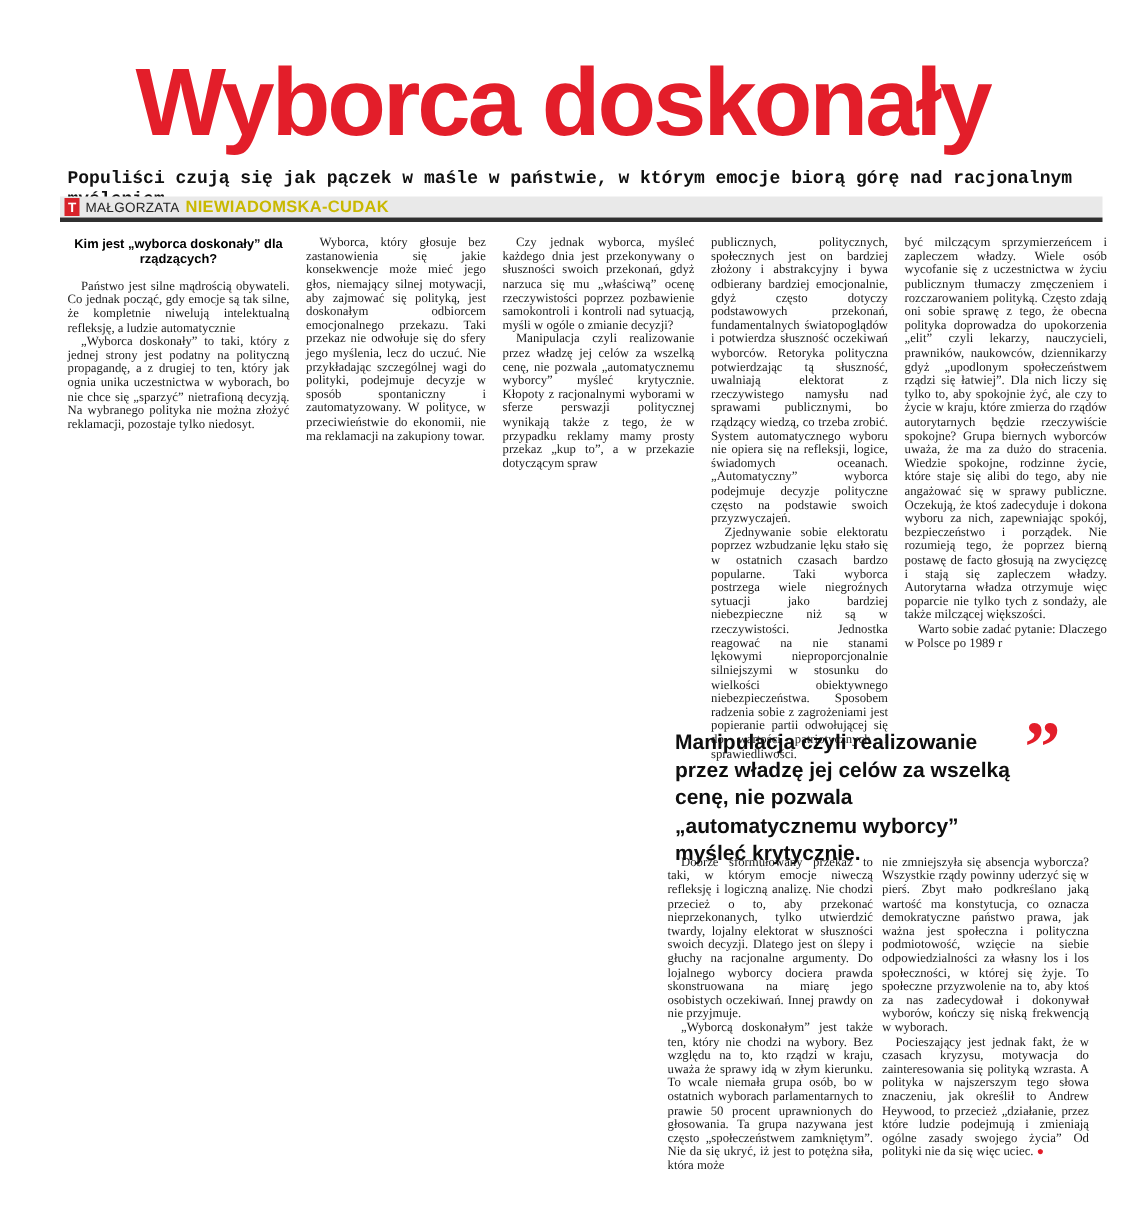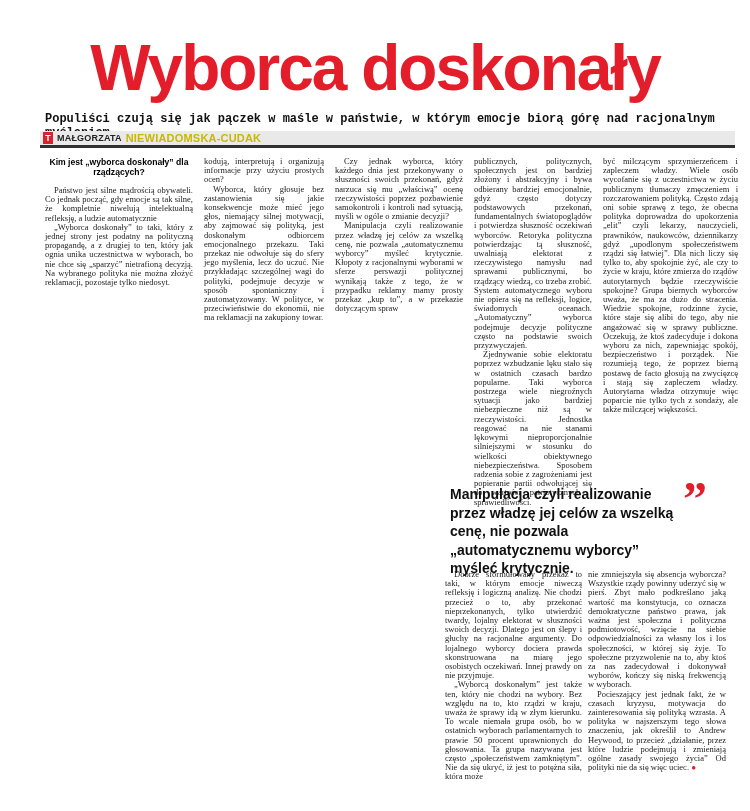--- a/index.html
+++ b/index.html
@@ -31,21 +31,21 @@
     background:#e9e9e9;
     display:flex; align-items:center; gap:4px;
     padding-left:3px; box-sizing:border-box;
     font-family:"Liberation Sans", sans-serif;
   }
   .byline-icon {
     width:10px; height:12px; background:#d8232a; color:#ffffff;
     font-weight:bold; font-size:9px; line-height:12px; text-align:center;
     flex:0 0 auto;
   }
-  .byline-first { font-weight:bold; font-size:9px; color:#222222; letter-spacing:.2px; }
+  .byline-first { font-weight:normal; font-size:9px; color:#222222; letter-spacing:.2px; }
   .byline-last  { font-weight:bold; font-size:11px; color:#c9b800; letter-spacing:.2px; }
   .rule { position:absolute; top:145px; left:40px; width:695px; height:3px; background:#303030; }
 
   .cols {
     position:absolute; top:157px; left:45px;
     display:grid;
     grid-template-columns:148px 120px 128px 118px 135px;
     column-gap:11px;
   }
   .col, .bcol {
@@ -99,33 +99,33 @@
 
   <div class="rule"></div>
 
   <div class="cols">
     <div class="col">
       <p class="sec-head">Kim jest „wyborca doskonały” dla rządzących?</p>
       <p class="ind">Państwo jest silne mądrością obywateli. Co jednak począć, gdy emocje są tak silne, że kompletnie niwelują intelektualną refleksję, a ludzie automatycznie</p>
       <p class="ind">„Wyborca doskonały” to taki, który z jednej strony jest podatny na polityczną propagandę, a z drugiej to ten, który jak ognia unika uczestnictwa w wyborach, bo nie chce się „sparzyć” nietrafioną decyzją. Na wybranego polityka nie można złożyć reklamacji, pozostaje tylko niedosyt.</p>
     </div>
     <div class="col">
-      <p>kodują, interpretują i organizują informacje przy użyciu prostych ocen?</p>
       <p class="ind">Wyborca, który głosuje bez zastanowienia się jakie konsekwencje może mieć jego głos, niemający silnej motywacji, aby zajmować się polityką, jest doskonałym odbiorcem emocjonalnego przekazu. Taki przekaz nie odwołuje się do sfery jego myślenia, lecz do uczuć. Nie przykładając szczególnej wagi do polityki, podejmuje decyzje w sposób spontaniczny i zautomatyzowany. W polityce, w przeciwieństwie do ekonomii, nie ma reklamacji na zakupiony towar.</p>
     </div>
     <div class="col">
-      <p class="ind">Czy jednak wyborca, który każdego dnia jest przekonywany o słuszności swoich przekonań, gdyż narzuca się mu „właściwą” ocenę rzeczywistości poprzez pozbawienie samokontroli i kontroli nad sytuacją, myśli w ogóle o zmianie decyzji?</p>
+      <p class="ind">Czy jednak wyborca, myśleć każdego dnia jest przekonywany o słuszności swoich przekonań, gdyż narzuca się mu „właściwą” ocenę rzeczywistości poprzez pozbawienie samokontroli i kontroli nad sytuacją, myśli w ogóle o zmianie decyzji?</p>
       <p class="ind">Manipulacja czyli realizowanie przez władzę jej celów za wszelką cenę, nie pozwala „automatycznemu wyborcy” myśleć krytycznie. Kłopoty z racjonalnymi wyborami w sferze perswazji politycznej wynikają także z tego, że w przypadku reklamy mamy prosty przekaz „kup to”, a w przekazie dotyczącym spraw</p>
     </div>
     <div class="col">
       <p>publicznych, politycznych, społecznych jest on bardziej złożony i abstrakcyjny i bywa odbierany bardziej emocjonalnie, gdyż często dotyczy podstawowych przekonań, fundamentalnych światopoglądów i potwierdza słuszność oczekiwań wyborców. Retoryka polityczna potwierdzając tą słuszność, uwalniają elektorat z rzeczywistego namysłu nad sprawami publicznymi, bo rządzący wiedzą, co trzeba zrobić. System automatycznego wyboru nie opiera się na refleksji, logice, świadomych oceanach. „Automatyczny” wyborca podejmuje decyzje polityczne często na podstawie swoich przyzwyczajeń.</p>
       <p class="ind">Zjednywanie sobie elektoratu poprzez wzbudzanie lęku stało się w ostatnich czasach bardzo popularne. Taki wyborca postrzega wiele niegroźnych sytuacji jako bardziej niebezpieczne niż są w rzeczywistości. Jednostka reagować na nie stanami lękowymi nieproporcjonalnie silniejszymi w stosunku do wielkości obiektywnego niebezpieczeństwa. Sposobem radzenia sobie z zagrożeniami jest popieranie partii odwołującej się do wartości patriotycznych i sprawiedliwości.</p>
     </div>
     <div class="col">
       <p>być milczącym sprzymierzeńcem i zapleczem władzy. Wiele osób wycofanie się z uczestnictwa w życiu publicznym tłumaczy zmęczeniem i rozczarowaniem polityką. Często zdają oni sobie sprawę z tego, że obecna polityka doprowadza do upokorzenia „elit” czyli lekarzy, nauczycieli, prawników, naukowców, dziennikarzy gdyż „upodlonym społeczeństwem rządzi się łatwiej”. Dla nich liczy się tylko to, aby spokojnie żyć, ale czy to życie w kraju, które zmierza do rządów autorytarnych będzie rzeczywiście spokojne? Grupa biernych wyborców uważa, że ma za dużo do stracenia. Wiedzie spokojne, rodzinne życie, które staje się alibi do tego, aby nie angażować się w sprawy publiczne. Oczekują, że ktoś zadecyduje i dokona wyboru za nich, zapewniając spokój, bezpieczeństwo i porządek. Nie rozumieją tego, że poprzez bierną postawę de facto głosują na zwycięzcę i stają się zapleczem władzy. Autorytarna władza otrzymuje więc poparcie nie tylko tych z sondaży, ale także milczącej większości.</p>
+      <p class="ind">Warto sobie zadać pytanie: Dlaczego w Polsce po 1989 r</p>
     </div>
   </div>
 
   <div class="pullquote">
     <span class="pq-mark">”</span>
     <span class="pq-text">Manipulacja czyli realizowanie przez władzę jej celów za wszelką cenę, nie pozwala „automatycznemu wyborcy” myśleć krytycznie.</span>
   </div>
 
   <div class="bottom-cols">
     <div class="bcol">

